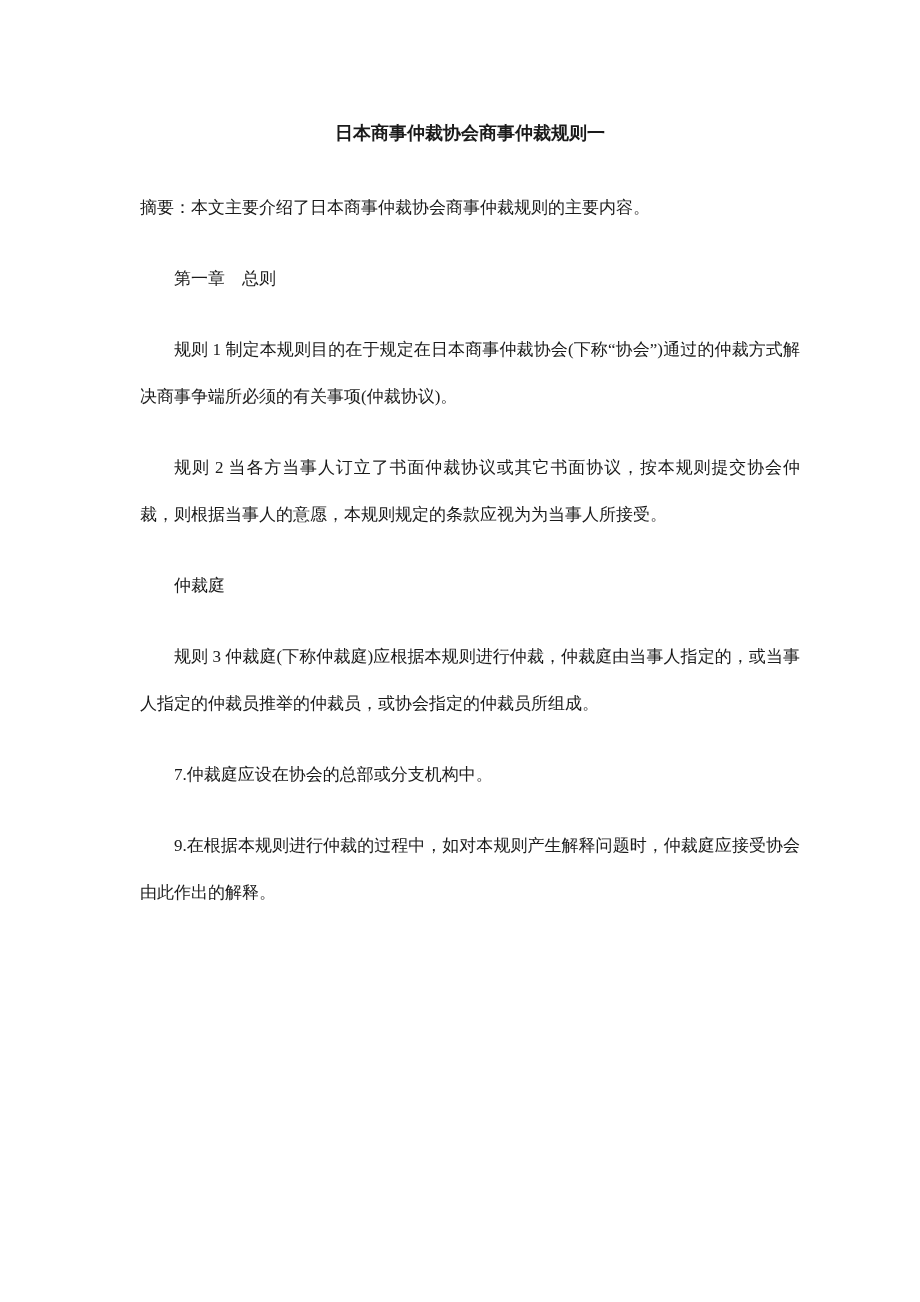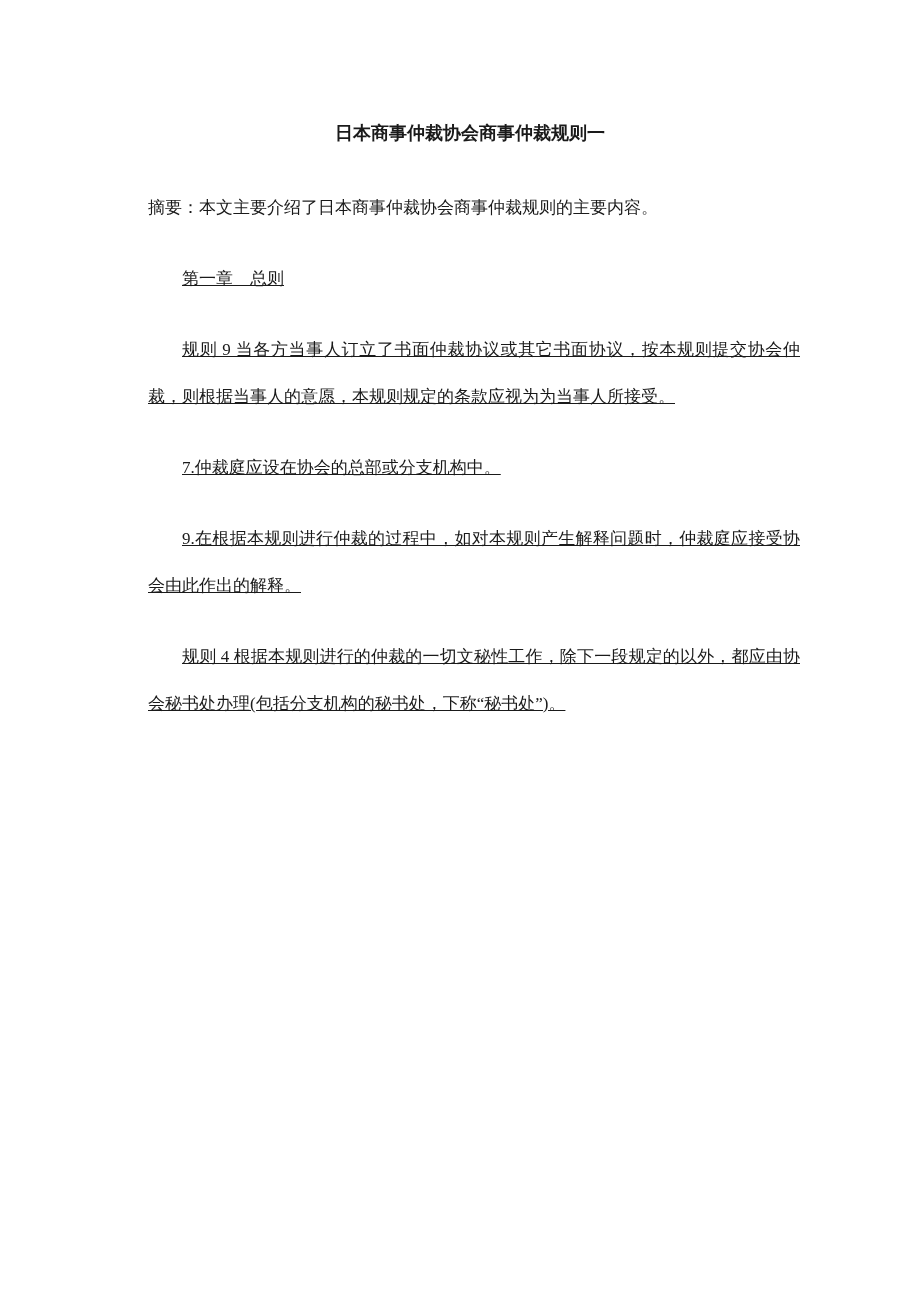--- a/index.html
+++ b/index.html
@@ -26,48 +26,49 @@
     font-size: 18px;
     font-weight: bold;
     line-height: 47px;
     text-align: center;
     margin: 0 0 27px 0;
     letter-spacing: 0;
   }
   .para {
     font-size: 17px;
     line-height: 47px;
-    margin: 0 0 24px 8px;
+    margin: 0 0 24px 0;
     text-align: justify;
     word-break: break-all;
   }
   .para.indent {
     text-indent: 2em;
-    text-decoration: underline;
   }
 </style>
 </head>
 <body>
 
 <div class="page">
   <div class="content">
 
     <h1 class="doc-title">日本商事仲裁协会商事仲裁规则一</h1>
 
     <p class="para">摘要：本文主要介绍了日本商事仲裁协会商事仲裁规则的主要内容。</p>
 
     <p class="para indent">第一章　总则</p>
 
 
+    <p class="para indent">规则 1 制定本规则目的在于规定在日本商事仲裁协会(下称“协会”)通过的仲裁方式解决商事争端所必须的有关事项(仲裁协议)。</p>
 
-    <p class="para indent">规则 9 当各方当事人订立了书面仲裁协议或其它书面协议，按本规则提交协会仲裁，则根据当事人的意愿，本规则规定的条款应视为为当事人所接受。</p>
+    <p class="para indent">规则 2 当各方当事人订立了书面仲裁协议或其它书面协议，按本规则提交协会仲裁，则根据当事人的意愿，本规则规定的条款应视为为当事人所接受。</p>
 
+    <p class="para indent">仲裁庭</p>
 
+    <p class="para indent">规则 3 仲裁庭(下称仲裁庭)应根据本规则进行仲裁，仲裁庭由当事人指定的，或当事人指定的仲裁员推举的仲裁员，或协会指定的仲裁员所组成。</p>
 
     <p class="para indent">7.仲裁庭应设在协会的总部或分支机构中。</p>
 
     <p class="para indent">9.在根据本规则进行仲裁的过程中，如对本规则产生解释问题时，仲裁庭应接受协会由此作出的解释。</p>
 
 
-    <p class="para indent">规则 4 根据本规则进行的仲裁的一切文秘性工作，除下一段规定的以外，都应由协会秘书处办理(包括分支机构的秘书处，下称“秘书处”)。</p>
 
   </div>
 </div>
 
 </body></html>

